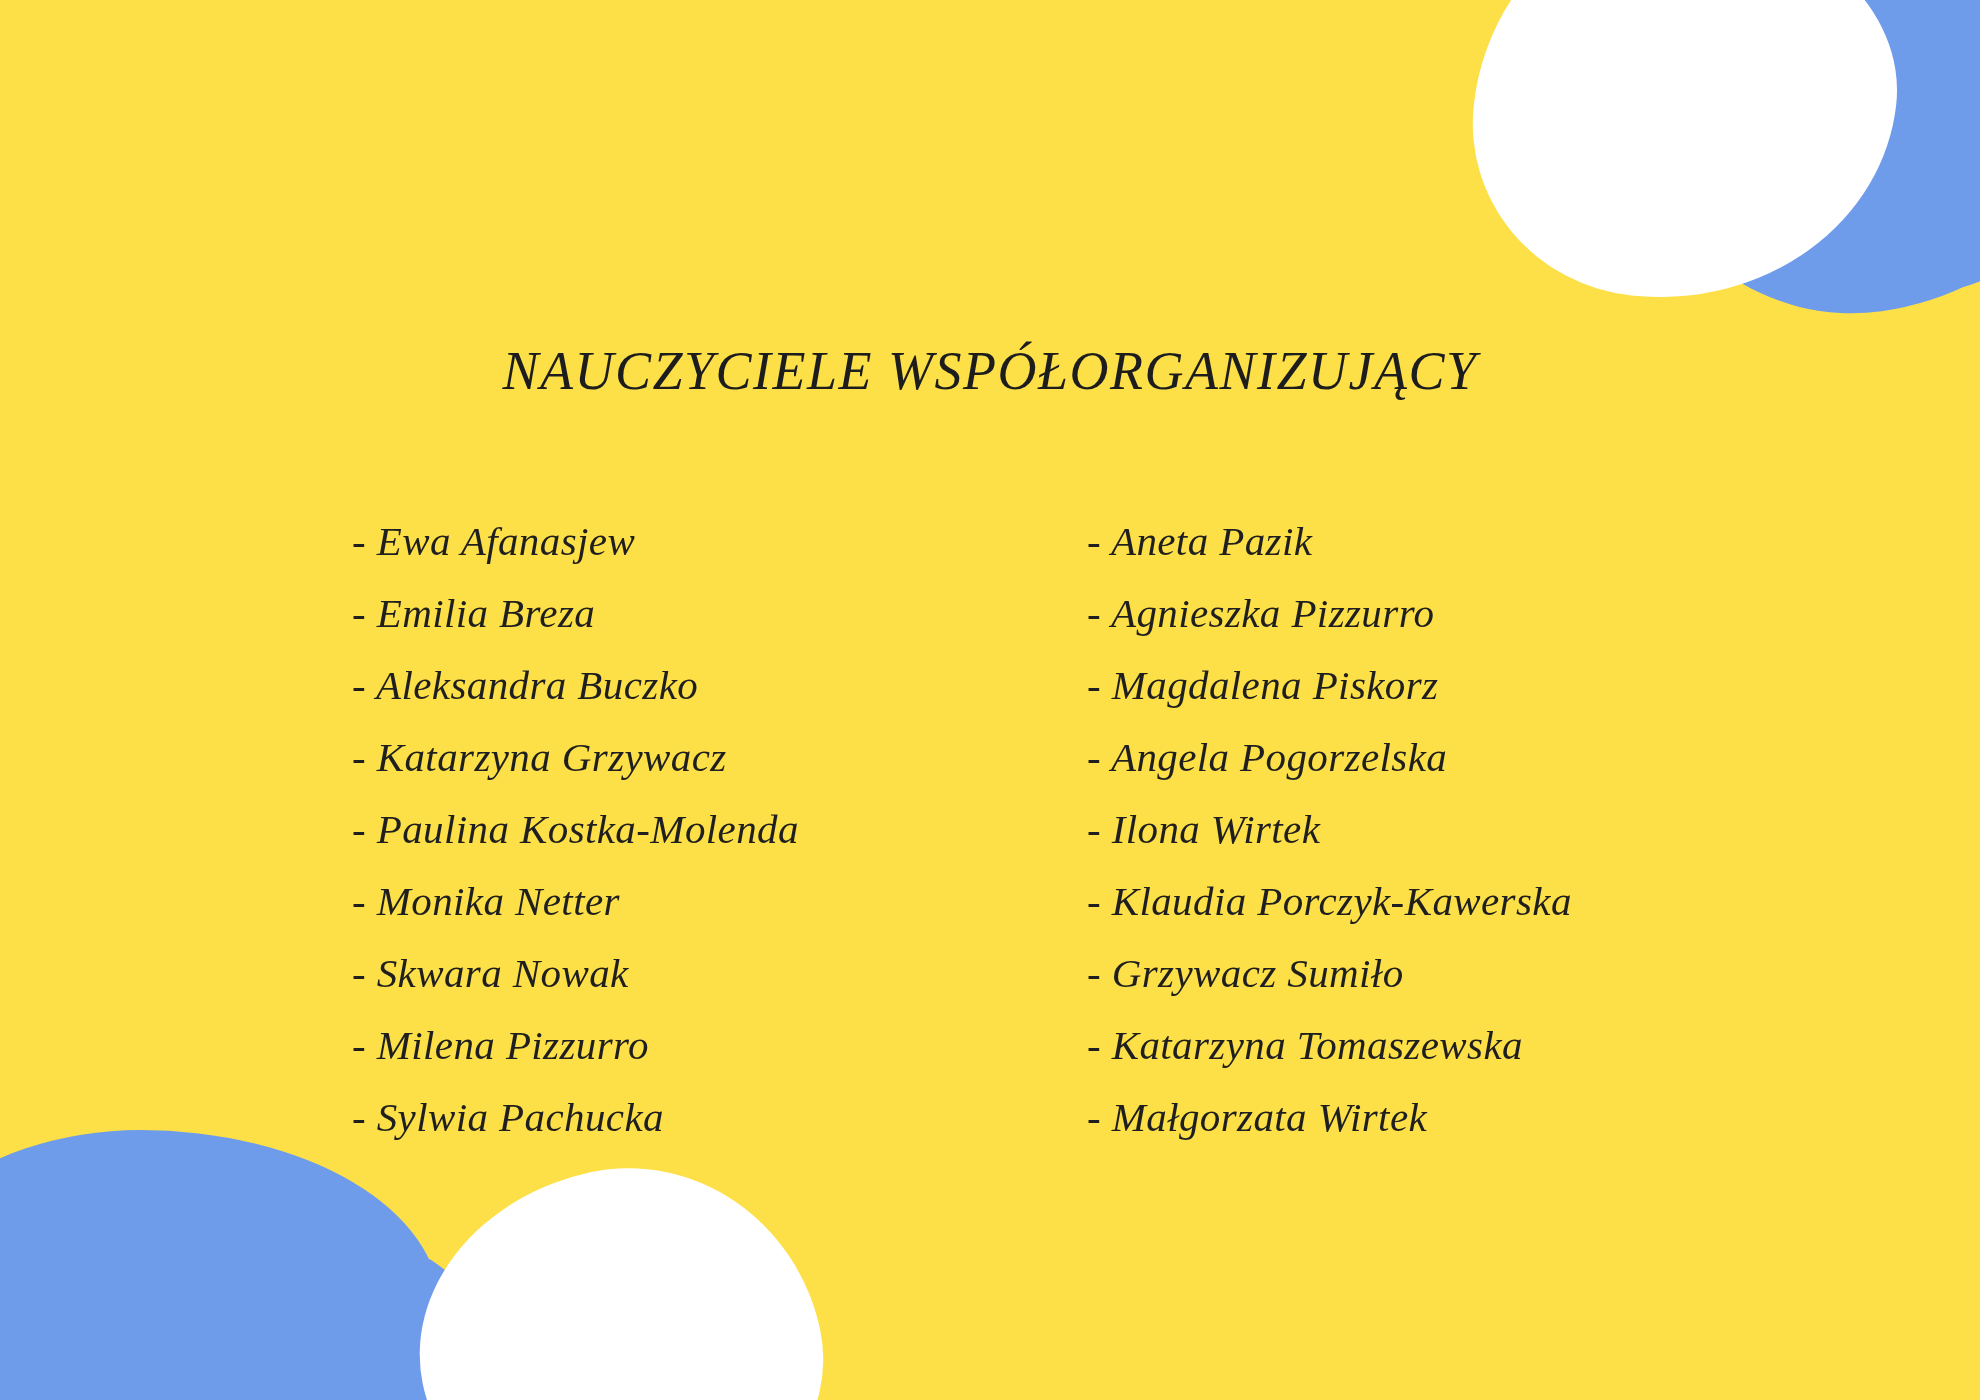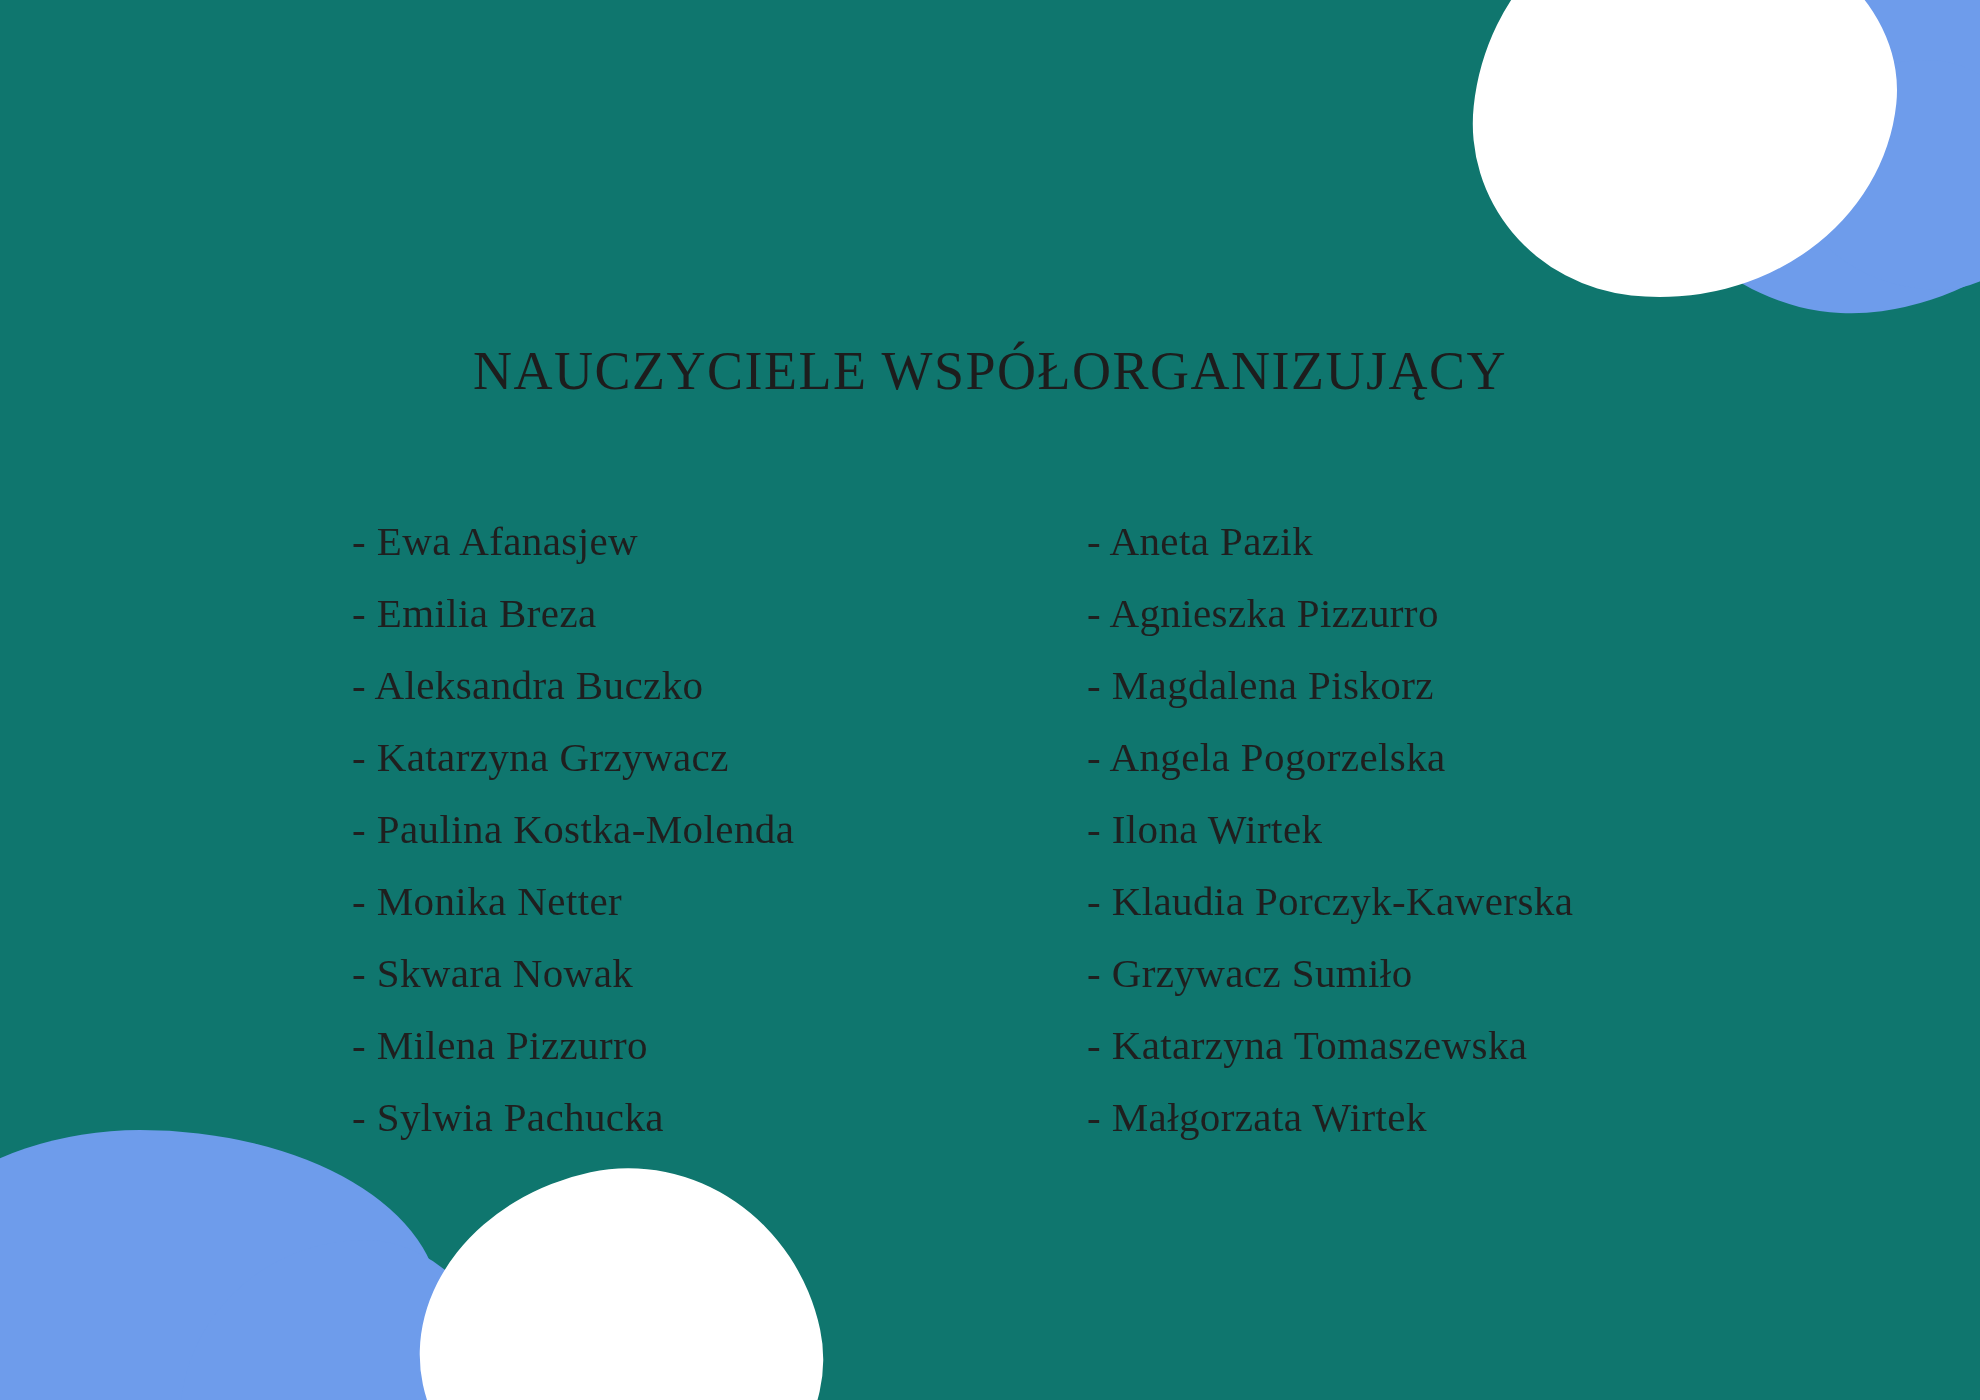--- a/index.html
+++ b/index.html
@@ -13,22 +13,23 @@
     font-family: "Liberation Serif", serif;
     overflow: hidden;
     position: relative;
   }
 
   .slide {
     position: absolute;
     inset: 0;
     width: 1980px;
     height: 1400px;
-    background: #0f766e;
+    background: #fde047;
     overflow: hidden;
+    font-style: italic;
   }
 
   
   .blob {
     position: absolute;
     pointer-events: none;
   }
 
   
   .blob-tr-blue {

